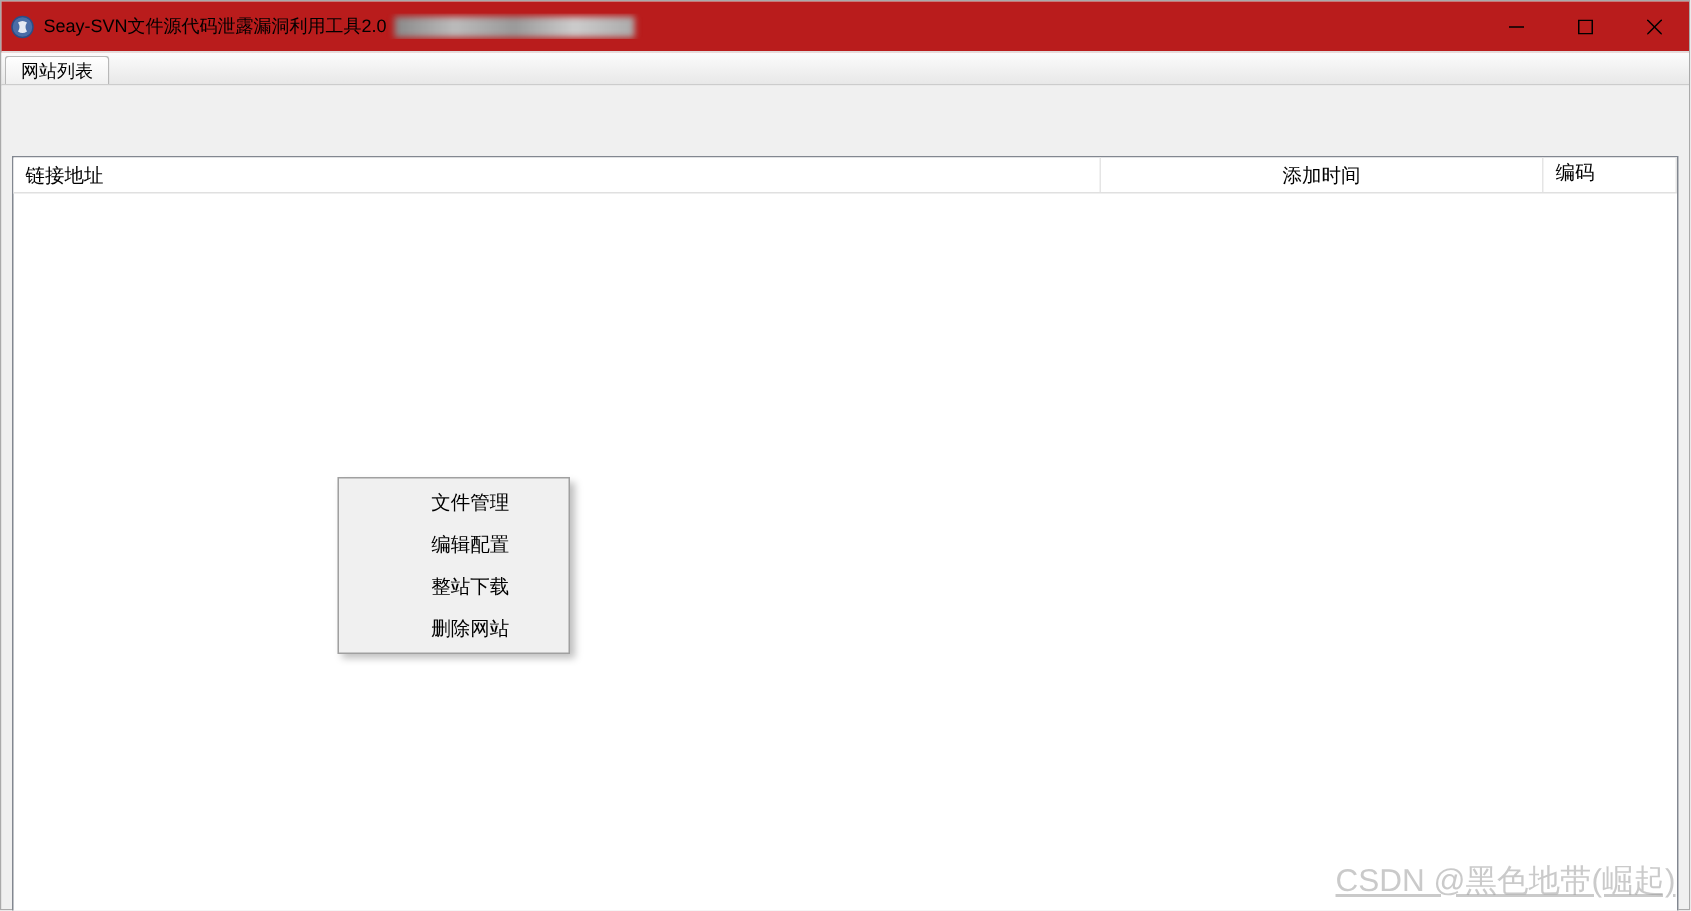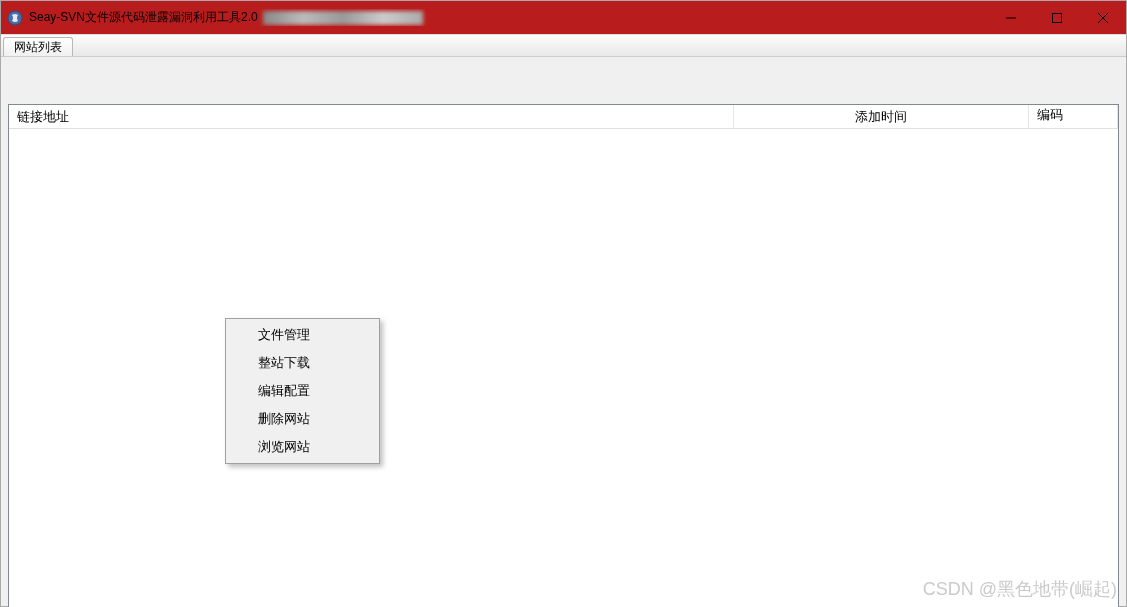--- a/index.html
+++ b/index.html
@@ -139,28 +139,30 @@
       border: 1px solid #a0a0a0;
       box-shadow: 3px 3px 5px rgba(0,0,0,0.25);
       padding: 2px;
     }
     .context-item {
       padding: 5px 8px 5px 30px;
       font-size: 13px;
       color: #000;
       cursor: pointer;
       white-space: nowrap;
+      text-align: center;
     }
     .watermark {
       position: absolute;
       right: 10px;
       bottom: 6px;
-      font-size: 18px;
+      font-size: 21px;
       color: rgba(150,150,150,0.5);
       pointer-events: none;
+      text-decoration: underline;
     }
     .title-blur {
       display: inline-block;
       width: 160px;
       height: 14px;
       background: linear-gradient(90deg, #888, #bbb, #999, #ccc, #aaa);
       filter: blur(2px);
       vertical-align: middle;
       margin-left: 2px;
     }
@@ -222,26 +224,23 @@
       <div class="list-body"></div>
     </div>
   </div>
 </div>
 
 <div class="context-menu">
   <div class="context-item">
     <span>文件管理</span>
   </div>
   <div class="context-item">
+    <span>编辑配置</span>
+  </div>
+  <div class="context-item">
     <span>整站下载</span>
   </div>
   <div class="context-item">
-    <span>编辑配置</span>
-  </div>
-  <div class="context-item">
     <span>删除网站</span>
   </div>
-  <div class="context-item">
-    <span>浏览网站</span>
-  </div>
 </div>
 
 <div class="watermark">CSDN @黑色地带(崛起)</div>
 
 </body></html>

